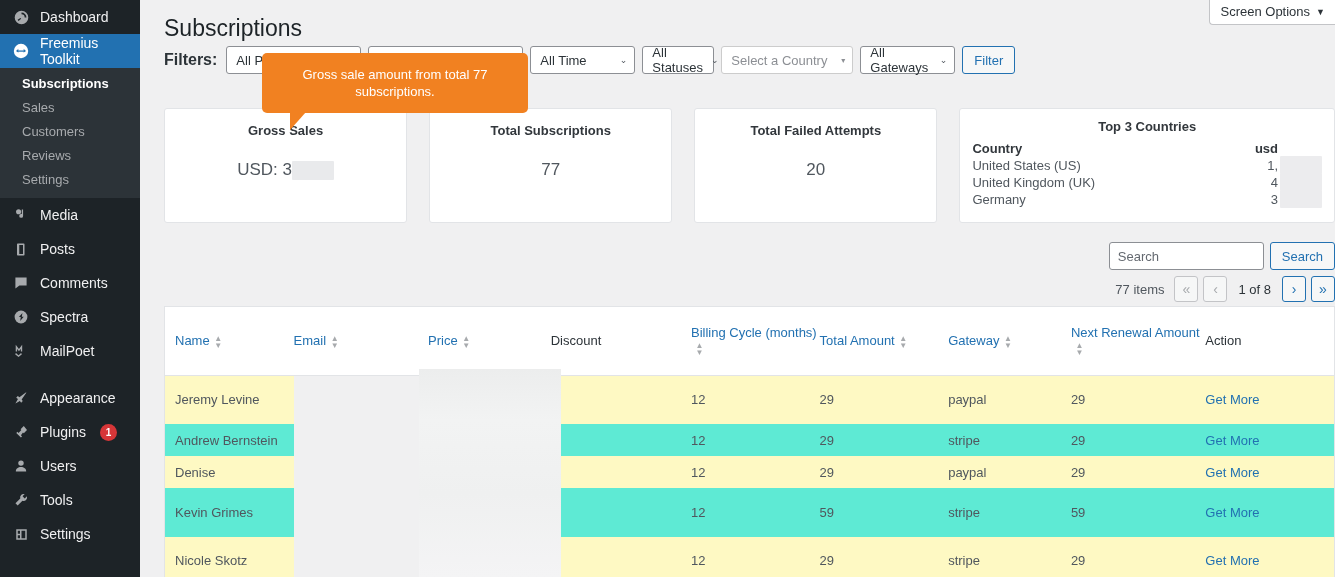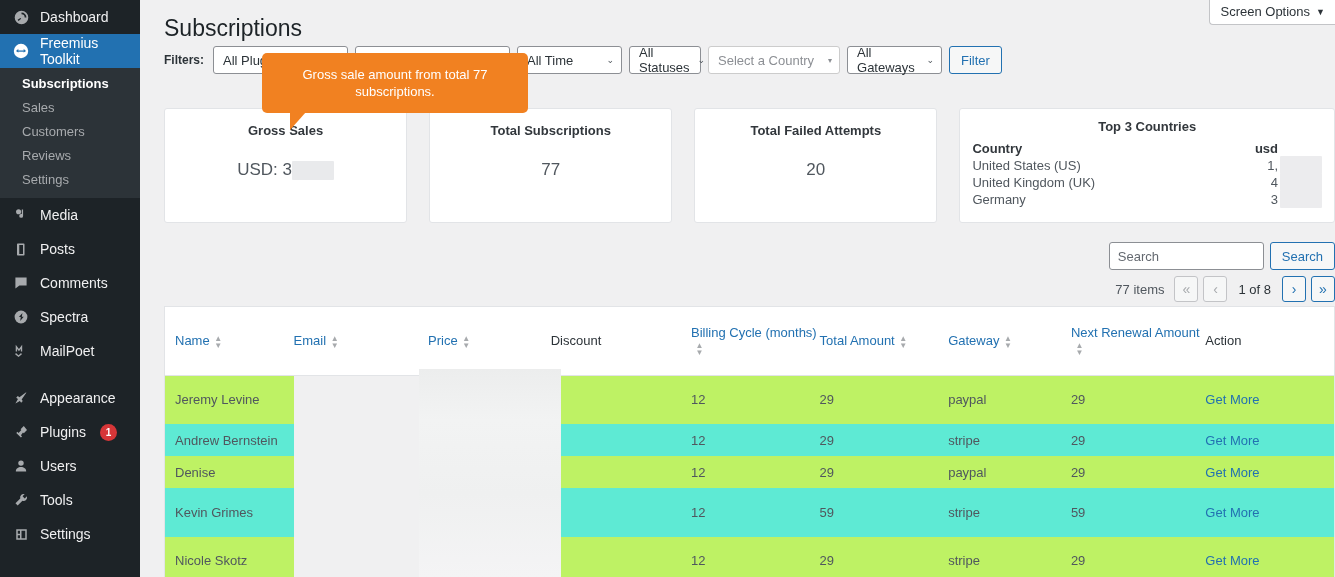--- a/index.html
+++ b/index.html
@@ -65,21 +65,21 @@
 
   #page-title {
     position:absolute; left:24px; top:14px;
     font-size:23px; font-weight:400; color:#1d2327; line-height:1.3;
   }
 
   
   #filters {
     position:absolute; left:24px; top:46px; display:flex; align-items:center; gap:7px;
   }
-  #filters .flabel { font-weight:bold; font-size:12px; color:#2c3338; margin-right:2px; }
+  #filters .flabel { font-weight:bold; font-size:16px; color:#2c3338; margin-right:2px; }
   .sel {
     height:28px; background:#fff; border:1px solid #8c8f94; border-radius:3px;
     display:flex; align-items:center; justify-content:space-between;
     padding:0 7px 0 9px; font-size:13px; color:#2c3338; gap:8px;
   }
   .sel .arw { font-size:9px; color:#50575e; }
   .sel.placeholder { color:#8c8f94; border-color:#ccc; }
   .sel.placeholder .arw { font-size:8px; color:#8c8f94; }
   .w-plugins { width:135px; }
   .w-second  { width:155px; }
@@ -176,21 +176,21 @@
   table.list th.plain { color:#2c3338; }
   table.list th .sorter {
     display:inline-block; width:9px; margin-left:4px; color:#a7aaad;
     font-size:8px; line-height:7px; vertical-align:middle; text-align:center;
   }
   table.list th .sorter span { display:block; }
   table.list th .stack { display:block; }
   table.list td {
     font-size:13px; color:#50575e; vertical-align:middle; padding:0;
   }
-  tr.row-a td { background:#bef264; }
+  tr.row-a td { background:#fef9c3; }
   tr.row-b td { background:#5eead4; }
   td.email-cell { background:#f0f0f1 !important; }
   .getmore { color:#2271b1; text-decoration:none; }
 
   .c-name  { width:11.0%; padding-left:10px !important; }
   .c-email { width:11.5%; }
   .c-price { width:10.5%; }
   .c-disc  { width:12.0%; }
   .c-bill  { width:11.0%; }
   .c-total { width:11.0%; }

